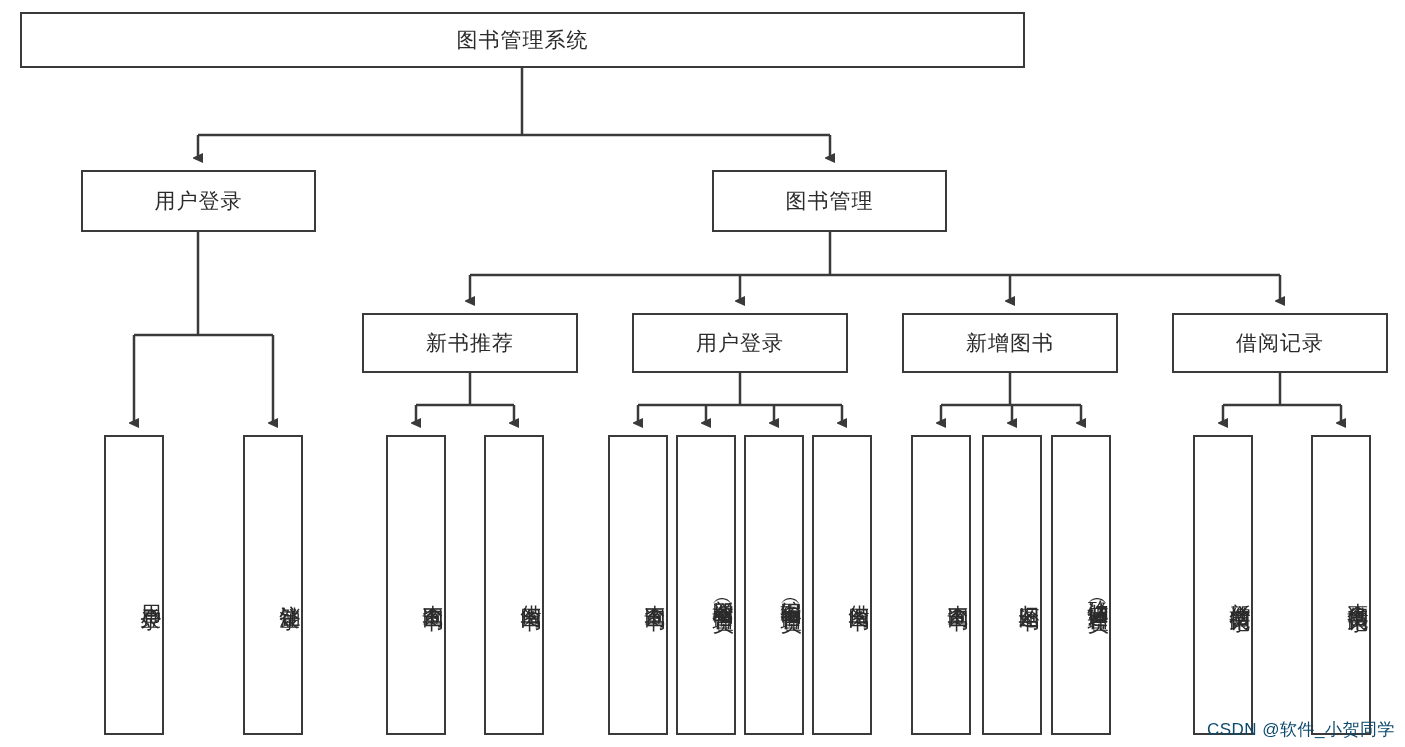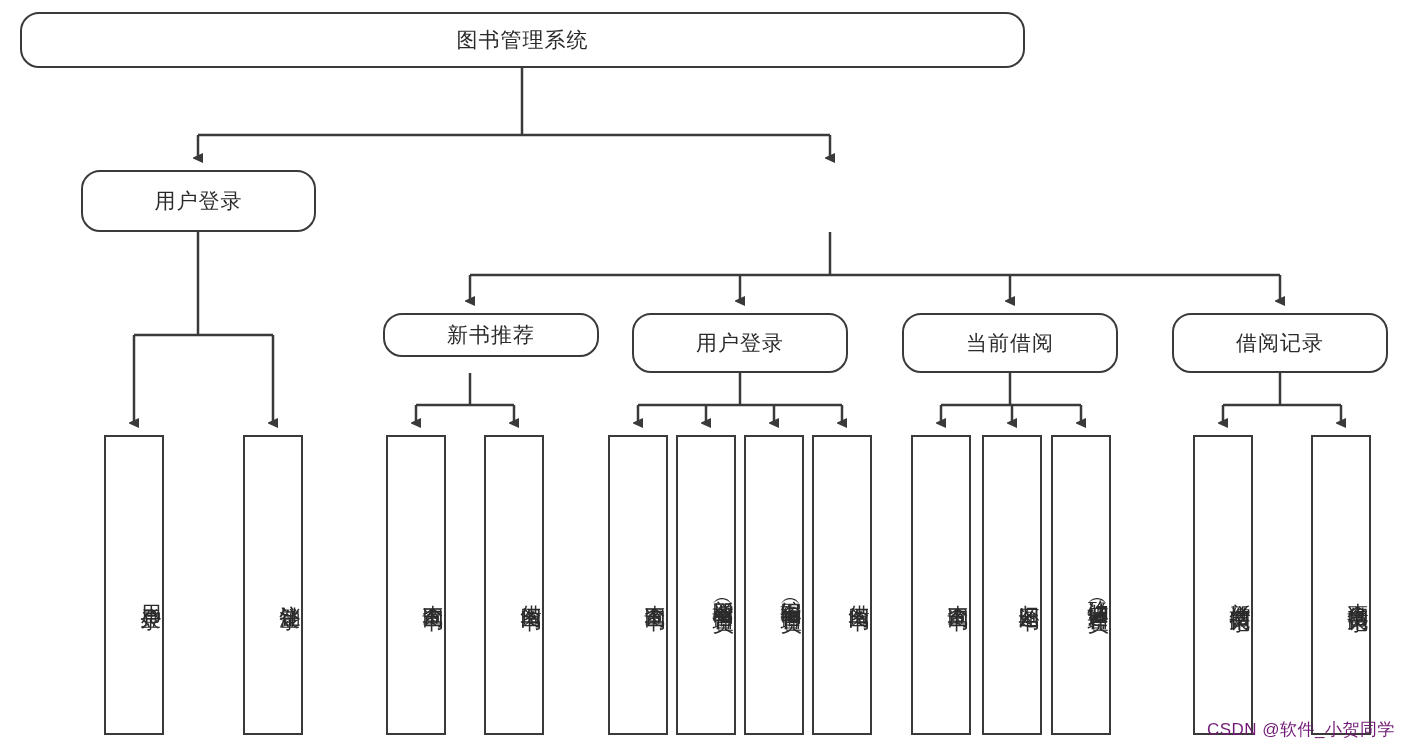--- a/index.html
+++ b/index.html
@@ -32,21 +32,20 @@
     background: #ffffff;
     display: flex;
     align-items: center;
     justify-content: center;
     color: #2b2b2b;
     z-index: 2;
   }
   .node.horizontal {
     font-size: 21px;
     letter-spacing: 1px;
-    border-radius: 19px;
   }
   .node.vertical {
     writing-mode: vertical-rl;
     text-orientation: upright;
     font-size: 21px;
     letter-spacing: 2px;
     align-items: flex-start;
     justify-content: center;
     padding-top: 14px;
     line-height: 1;
@@ -57,21 +56,21 @@
     display: block;
   }
   .node-root {
     font-size: 22px;
   }
   #watermark {
     position: absolute;
     right: 10px;
     bottom: 6px;
     font-size: 17px;
-    color: #701a75;
+    color: #0c4a6e;
     z-index: 5;
     white-space: nowrap;
     letter-spacing: 0.5px;
   }
 </style>
 </head>
 <body>
 
 <div id="diagram-root">
 
@@ -125,29 +124,32 @@
     </g>
   </svg>
 
   <div class="node horizontal node-root" style="left: 20px; top: 12px; width: 1005px; height: 56px;">
     <span class="node-label">图书管理系统</span>
   </div>
 
   <div class="node horizontal" style="left: 81px; top: 170px; width: 235px; height: 62px;">
     <span class="node-label">用户登录</span>
   </div>
+  <div class="node horizontal" style="left: 712px; top: 170px; width: 235px; height: 62px;">
+    <span class="node-label">图书管理</span>
+  </div>
 
-  <div class="node horizontal" style="left: 383px; top: 313px; width: 216px; height: 44px;">
+  <div class="node horizontal" style="left: 362px; top: 313px; width: 216px; height: 60px;">
     <span class="node-label">新书推荐</span>
   </div>
   <div class="node horizontal" style="left: 632px; top: 313px; width: 216px; height: 60px;">
     <span class="node-label">用户登录</span>
   </div>
   <div class="node horizontal" style="left: 902px; top: 313px; width: 216px; height: 60px;">
-    <span class="node-label">当前借阅</span>
+    <span class="node-label">新增图书</span>
   </div>
   <div class="node horizontal" style="left: 1172px; top: 313px; width: 216px; height: 60px; text-align: right;">
     <span class="node-label">借阅记录</span>
   </div>
 
   <div class="node vertical" style="left: 104px; top: 435px; width: 60px; height: 300px;">
     <span class="node-label">用户登录</span>
   </div>
   <div class="node vertical" style="left: 243px; top: 435px; width: 60px; height: 300px;">
     <span class="node-label">注销登录</span>

